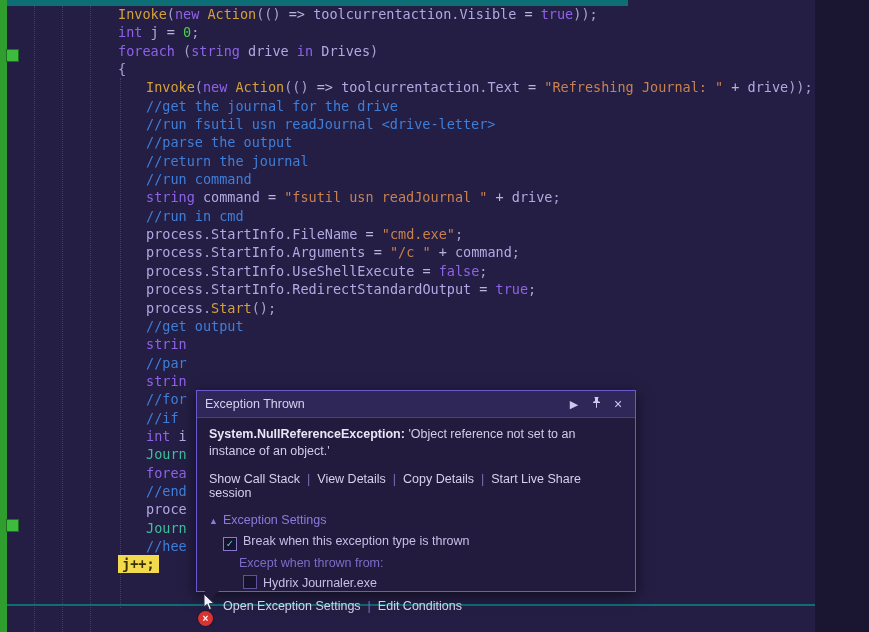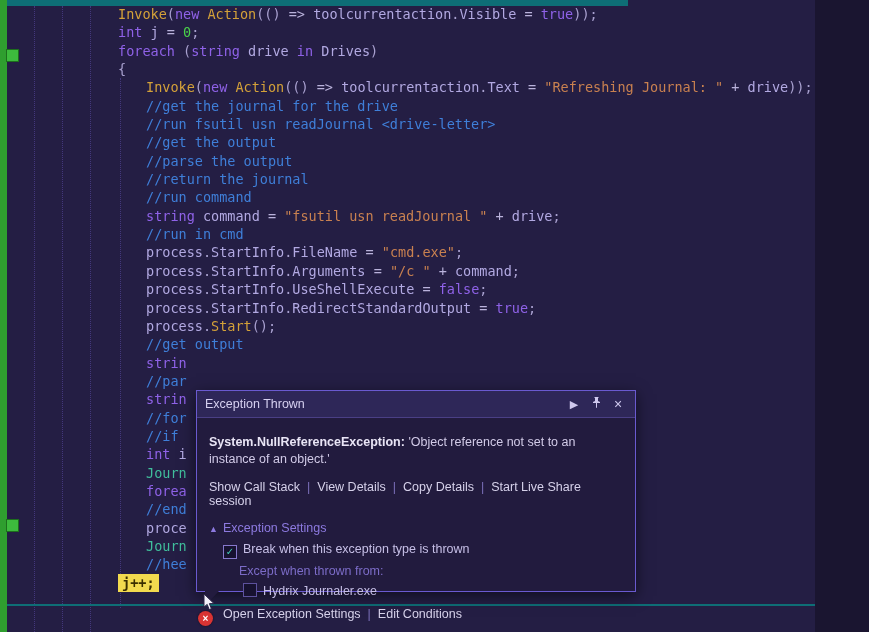--- a/index.html
+++ b/index.html
@@ -32,21 +32,21 @@
   
   #popup{position:absolute;left:196px;top:390px;width:438px;height:200px;background:var(--popup-bg);
       border:1px solid var(--popup-border);z-index:10;font-family:"Liberation Sans",sans-serif;
       font-size:12.5px;color:#d2cbe8;box-shadow:0 4px 14px rgba(0,0,0,.55);}
   .popup-tail{position:absolute;left:8px;bottom:-15px;width:0;height:0;
       border-top:15px solid var(--popup-bg);border-right:14px solid transparent;}
   .popup-title{display:flex;align-items:center;height:22px;background:var(--popup-title-bg);
       border-bottom:1px solid #4a3f85;padding:2px 8px;color:#d6d0f0;}
   .title-icons{margin-left:auto;display:flex;align-items:center;gap:4px;}
   .tbtn{width:18px;text-align:center;color:#cfc8ee;font-size:11px;cursor:default;line-height:20px;}
-  .popup-body{padding:16px 12px 10px 12px;}
+  .popup-body{padding:8px 12px 10px 12px;}
   .msg{line-height:16.5px;margin-bottom:13px;width:412px;}
   .msg b{color:#e9e5f6;}
   .plinks{margin-bottom:13px;color:#d6d1ea;}
   .plink{color:#d6d1ea;cursor:pointer;}
   .sep{color:#7a6fb8;margin:0 7px;}
   .settings-header{color:#8d7ae0;margin-bottom:7px;}
   .settings-header .tri{font-size:9px;margin-right:5px;}
   .chk-row{padding-left:14px;margin-bottom:5px;color:#c6bfe6;}
   .checkbox{display:inline-block;width:12px;height:12px;background:#171230;border:1px solid #8678cc;
       margin-right:6px;vertical-align:-2px;text-align:center;font-size:10px;line-height:11px;color:#43cdb7;}
@@ -66,21 +66,20 @@
   <div class="guide g4"></div>
 
   <div id="code">
       <div class="code-line"><span class="tk-me">Invoke</span><span class="tk-pu">(</span><span class="tk-kw">new </span><span class="tk-me">Action</span><span class="tk-pu">(() </span><span class="tk-op">=&gt; </span><span class="tk-id">toolcurrentaction</span><span class="tk-pu">.</span><span class="tk-id">Visible</span><span class="tk-op"> = </span><span class="tk-kw">true</span><span class="tk-pu">));</span></div>
       <div class="code-line"><span class="tk-kw">int </span><span class="tk-id">j</span><span class="tk-op"> = </span><span class="tk-nu">0</span><span class="tk-pu">;</span></div>
       <div class="code-line"><span class="tk-kw">foreach </span><span class="tk-pu">(</span><span class="tk-kw">string </span><span class="tk-id">drive </span><span class="tk-kw">in </span><span class="tk-id">Drives</span><span class="tk-pu">)</span></div>
       <div class="code-line"><span class="tk-pu">{</span></div>
       <div class="code-line ind"><span class="tk-me">Invoke</span><span class="tk-pu">(</span><span class="tk-kw">new </span><span class="tk-me">Action</span><span class="tk-pu">(() </span><span class="tk-op">=&gt; </span><span class="tk-id">toolcurrentaction</span><span class="tk-pu">.</span><span class="tk-id">Text</span><span class="tk-op"> = </span><span class="tk-st">"Refreshing Journal: "</span><span class="tk-op"> + </span><span class="tk-id">drive</span><span class="tk-pu">));</span></div>
       <div class="code-line ind"><span class="tk-co">//get the journal for the drive</span></div>
       <div class="code-line ind"><span class="tk-co">//run fsutil usn readJournal &lt;drive-letter&gt;</span></div>
-      <div class="code-line ind"><span class="tk-co">//get the output</span></div>
       <div class="code-line ind"><span class="tk-co">//parse the output</span></div>
       <div class="code-line ind"><span class="tk-co">//return the journal</span></div>
       <div class="code-line ind"><span class="tk-co">//run command</span></div>
       <div class="code-line ind"><span class="tk-kw">string </span><span class="tk-id">command</span><span class="tk-op"> = </span><span class="tk-st">"fsutil usn readJournal "</span><span class="tk-op"> + </span><span class="tk-id">drive</span><span class="tk-pu">;</span></div>
       <div class="code-line ind"><span class="tk-co">//run in cmd</span></div>
       <div class="code-line ind"><span class="tk-id">process</span><span class="tk-pu">.</span><span class="tk-id">StartInfo</span><span class="tk-pu">.</span><span class="tk-id">FileName</span><span class="tk-op"> = </span><span class="tk-st">"cmd.exe"</span><span class="tk-pu">;</span></div>
       <div class="code-line ind"><span class="tk-id">process</span><span class="tk-pu">.</span><span class="tk-id">StartInfo</span><span class="tk-pu">.</span><span class="tk-id">Arguments</span><span class="tk-op"> = </span><span class="tk-st">"/c "</span><span class="tk-op"> + </span><span class="tk-id">command</span><span class="tk-pu">;</span></div>
       <div class="code-line ind"><span class="tk-id">process</span><span class="tk-pu">.</span><span class="tk-id">StartInfo</span><span class="tk-pu">.</span><span class="tk-id">UseShellExecute</span><span class="tk-op"> = </span><span class="tk-kw">false</span><span class="tk-pu">;</span></div>
       <div class="code-line ind"><span class="tk-id">process</span><span class="tk-pu">.</span><span class="tk-id">StartInfo</span><span class="tk-pu">.</span><span class="tk-id">RedirectStandardOutput</span><span class="tk-op"> = </span><span class="tk-kw">true</span><span class="tk-pu">;</span></div>
       <div class="code-line ind"><span class="tk-id">process</span><span class="tk-pu">.</span><span class="tk-me">Start</span><span class="tk-pu">();</span></div>

